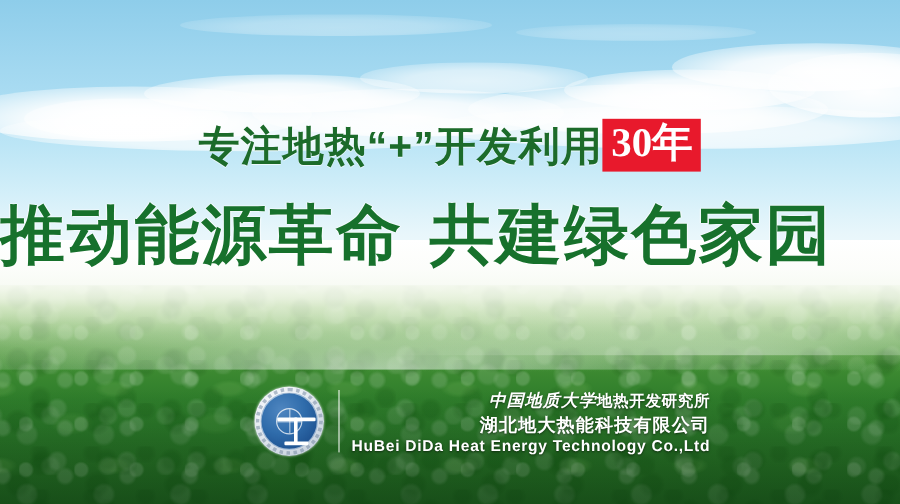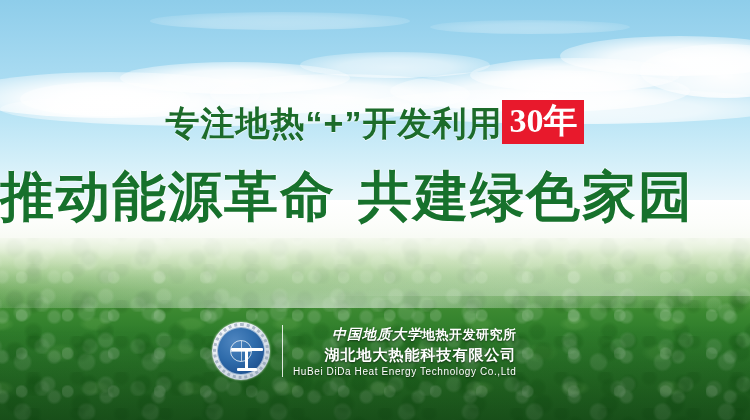--- a/index.html
+++ b/index.html
@@ -296,21 +296,21 @@
   .org .line1 .script{
     font-family:"Liberation Serif","DejaVu Serif",serif;
     font-style:italic;font-size:14px;letter-spacing:1px;
   }
   .org .line2{
     font-size:15px;line-height:21px;font-weight:700;color:#ffffff;
     letter-spacing:1px;white-space:nowrap;
     text-shadow:0 1px 2px rgba(0,0,0,.55);
   }
   .org .line3{
-    font-size:10px;line-height:13px;font-weight:400;color:#ffffff;
+    font-size:13px;line-height:13px;font-weight:700;color:#ffffff;
     letter-spacing:.6px;white-space:nowrap;
     text-shadow:0 1px 2px rgba(0,0,0,.6);
   }
 </style>
 </head>
 <body>
 
 <div class="banner">
 
   <div class="sky">

